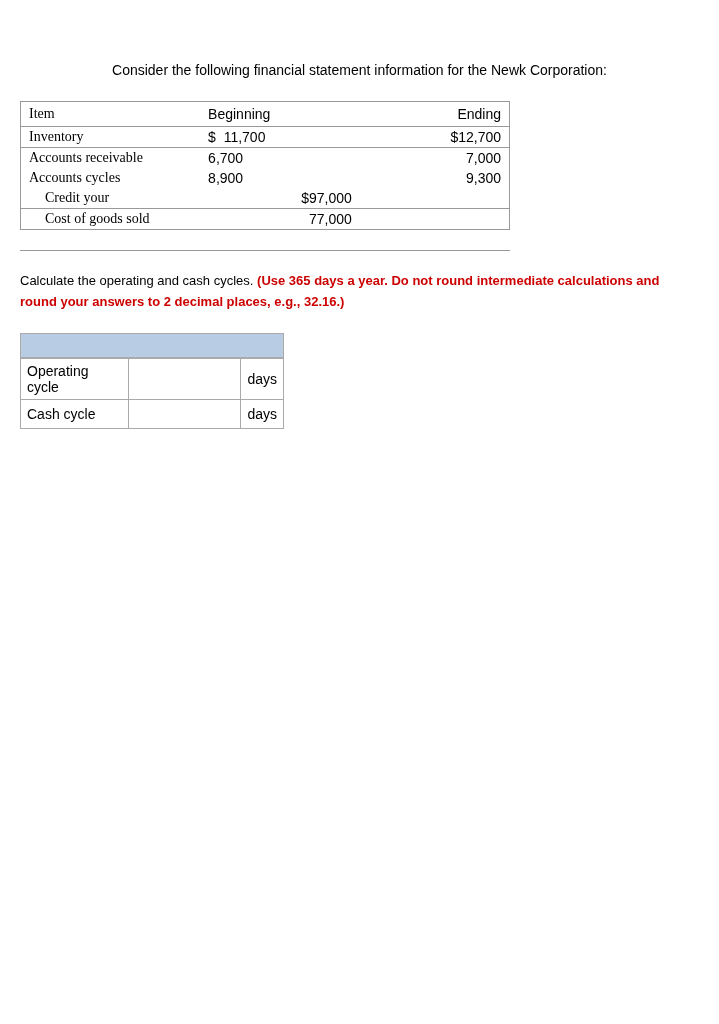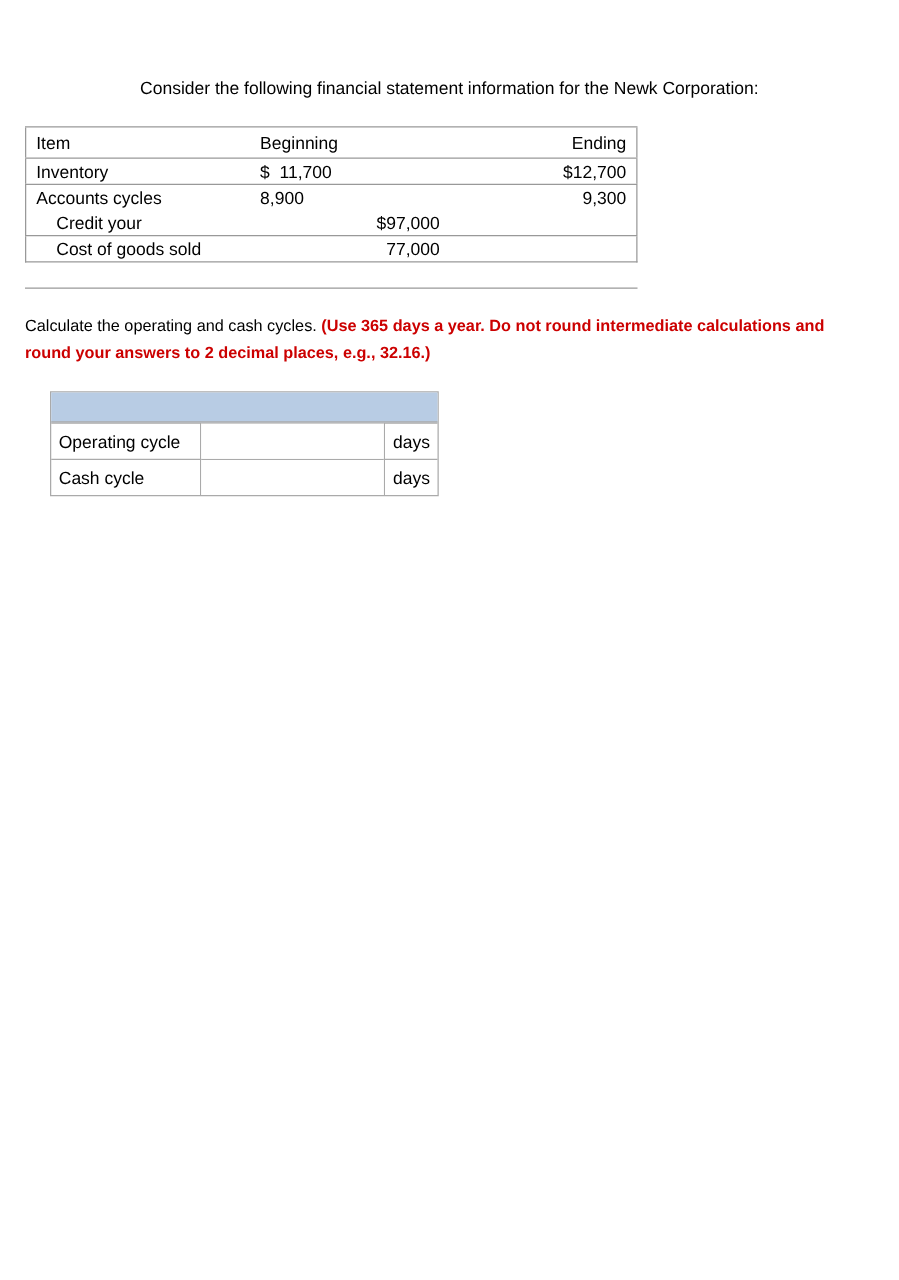--- a/index.html
+++ b/index.html
@@ -42,20 +42,21 @@
     .financial-table tr:first-child {
       border-bottom: 1px solid #999;
     }
 
     .financial-table tr:last-child {
       border-top: 1px solid #999;
     }
 
     .col-item {
       width: 180px;
+      font-family: Liberation Serif, serif;
     }
 
     .col-beginning {
       width: 160px;
       text-align: left;
     }
 
     .col-ending {
       width: 150px;
       text-align: right;
@@ -77,24 +78,23 @@
       line-height: 1.6;
       margin-bottom: 20px;
     }
 
     .instructions .highlight {
       color: #cc0000;
       font-weight: bold;
     }
 
     .answer-table-container {
-      width: 311px;
+      width: 264px;
       border: 1px solid #aaa;
       margin-top: 10px;
-      margin-left: 20px;
     }
 
     .answer-table-header {
       background-color: #b8cce4;
       height: 24px;
       border-bottom: 1px solid #aaa;
     }
 
     .answer-table {
       width: 100%;
@@ -156,20 +156,25 @@
       <td class="col-item">Item</td>
       <td class="col-beginning">Beginning</td>
       <td class="col-ending">Ending</td>
     </tr>
   </thead>
   <tbody>
     <tr>
       <td class="col-item">Inventory</td>
       <td class="col-beginning">$&nbsp; 11,700</td>
       <td class="col-ending">$12,700</td>
+    </tr>
+    <tr>
+      <td class="col-item">Accounts receivable</td>
+      <td class="col-beginning">6,700</td>
+      <td class="col-ending">7,000</td>
     </tr>
     <tr>
       <td class="col-item">Accounts cycles</td>
       <td class="col-beginning">8,900</td>
       <td class="col-ending">9,300</td>
     </tr>
     <tr>
       <td class="col-item indented">Credit your</td>
       <td class="col-beginning" style="text-align:right;margin-top:28px;">$97,000</td>
       <td class="col-ending"></td>

